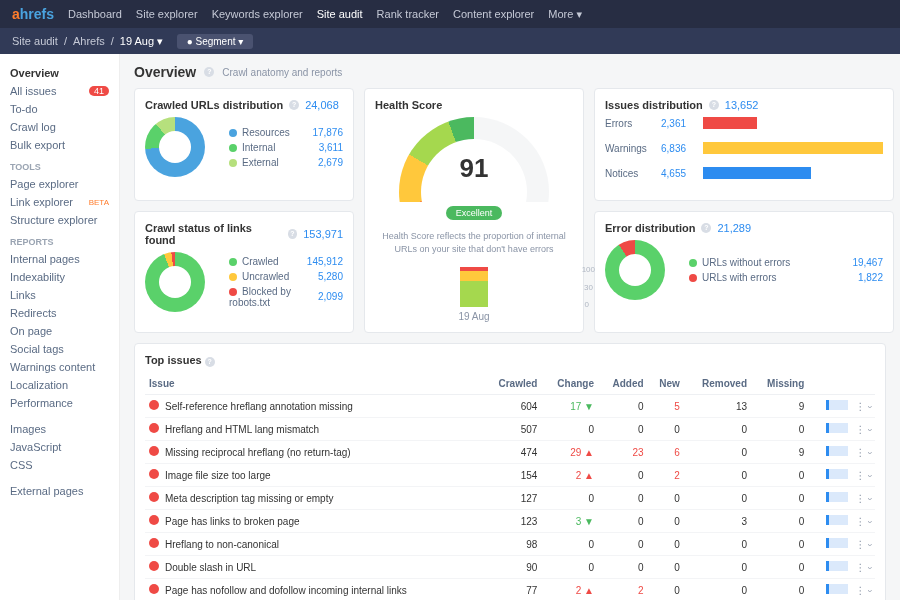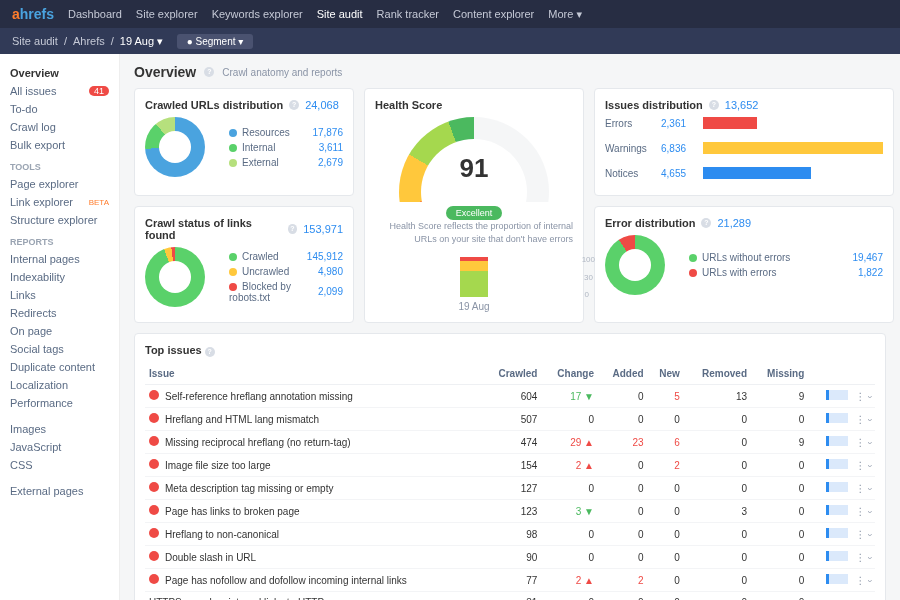--- a/index.html
+++ b/index.html
@@ -34,21 +34,21 @@
   .legend { flex:1; }
   .legend-row { display:flex; align-items:center; justify-content:space-between; font-size:10px; color:#5a6b84; padding:2px 0; }
   .legend-row .val { color:#2d8cf0; }
   .dot { width:8px; height:8px; border-radius:50%; display:inline-block; margin-right:5px; vertical-align:middle; }
   .health-card { grid-row: span 2; text-align:center; }
   .gauge-wrap { position:relative; width:150px; height:85px; margin:0 auto; overflow:hidden; }
   .gauge { position:absolute; width:150px; height:150px; border-radius:50%; background: conic-gradient(from 180deg, #ef4a45 0deg 40deg, #ff8a3c 40deg 80deg, #ffc83c 80deg 120deg, #a5d84e 120deg 160deg, #4bb95f 160deg 180deg, #f5f6f7 180deg 360deg); }
   .gauge::after { content:''; position:absolute; inset:22px; background:#fff; border-radius:50%; }
   .score { position:absolute; left:0; right:0; top:36px; font-size:26px; font-weight:700; color:#333; }
   .excellent { background:#4bb95f; color:#fff; font-size:9px; padding:2px 10px; border-radius:7px; display:inline-block; margin-top:4px; }
-  .health-note { font-size:9px; color:#8a94a6; line-height:1.4;text-align:right; }
+  .health-note { font-size:9px; color:#8a94a6; margin-top:10px; line-height:1.4; }
   .mini-bar { display:flex; gap:2px; height:40px; align-items:flex-end; justify-content:center; margin-top:12px; position:relative; }
   .mini-bar div { width:28px; }
   .bars-row { display:flex; flex-direction:column; gap:13px; }
   .bar-item { display:grid; grid-template-columns: 50px 36px 1fr; align-items:center; font-size:10px; gap:6px; }
   .bar-item .name{ color:#5a6b84; }
   .bar-item .val { color:#2d8cf0; }
   .bar-bg { height:12px; }
   .top-issues { background:#fff; border:1px solid #e5e8ec; border-radius:4px; padding:10px; margin-top:10px; }
   table { width:100%; border-collapse:collapse; font-size:10px; }
   th { text-align:left; color:#5a6b84; font-weight:600; padding:5px 4px; border-bottom:1px solid #eef0f3; }
@@ -106,21 +106,21 @@
         <div class="side-item">Structure explorer</div>
       </div>
     <div class="side-head">REPORTS</div>
     <div id="side-reports">
         <div class="side-item">Internal pages</div>
         <div class="side-item">Indexability</div>
         <div class="side-item">Links</div>
         <div class="side-item">Redirects</div>
         <div class="side-item">On page</div>
         <div class="side-item">Social tags</div>
-        <div class="side-item">Duplicate content</div>
+        <div class="side-item">Warnings content</div>
         <div class="side-item">Localization</div>
         <div class="side-item">Performance</div>
       </div>
     <div style="height:8px"></div>
     <div id="side-groups">
         <div class="side-item">Images</div>
         <div class="side-item">JavaScript</div>
         <div class="side-item">CSS</div>
       </div>
     <div style="height:8px"></div>
@@ -218,21 +218,21 @@
           </h3>
         <div class="donut-row">
           <div class="donut" style="background:conic-gradient(#5ad16a 0 94%, #ffc83c 94% 98%, #ef4a45 98% 100%)"></div>
           <div class="legend" id="leg-status">
               <div class="legend-row">
                 <span><span class="dot" style="background:#5ad16a"></span>Crawled</span>
                 <span class="val">145,912</span>
               </div>
               <div class="legend-row">
                 <span><span class="dot" style="background:#ffc83c"></span>Uncrawled</span>
-                <span class="val">4,980</span>
+                <span class="val">5,280</span>
               </div>
               <div class="legend-row">
                 <span><span class="dot" style="background:#ef4a45"></span>Blocked by robots.txt</span>
                 <span class="val">2,099</span>
               </div>
             </div>
         </div>
       </div>
 
       <div class="card">

